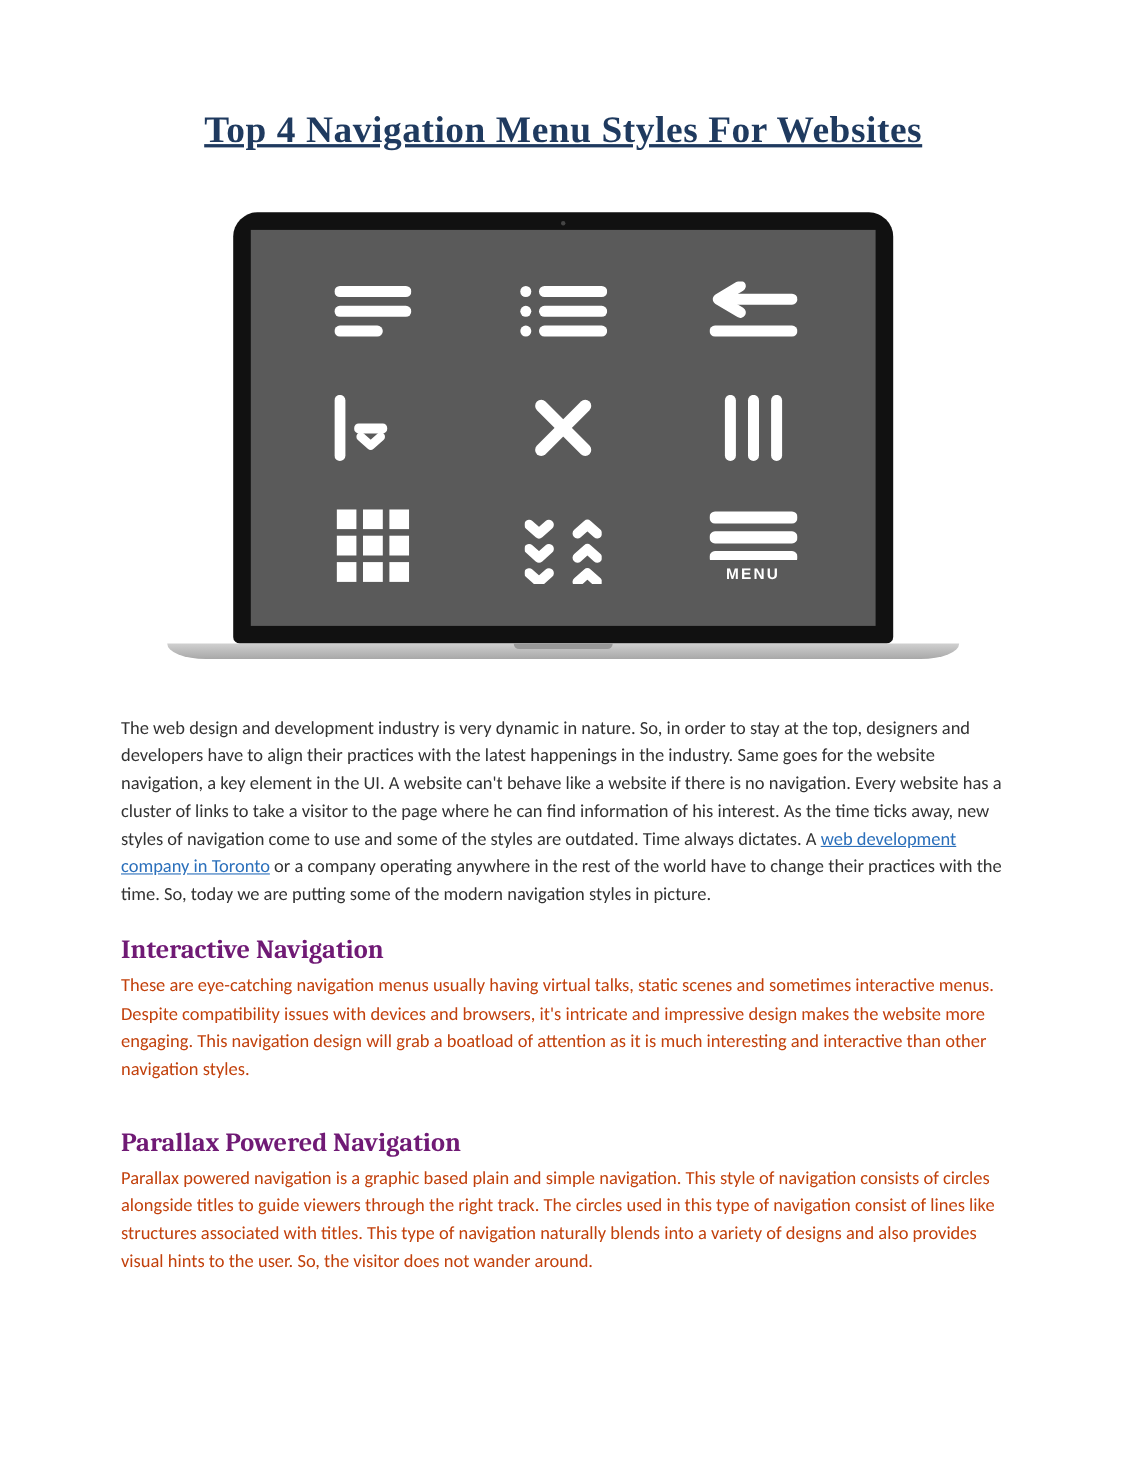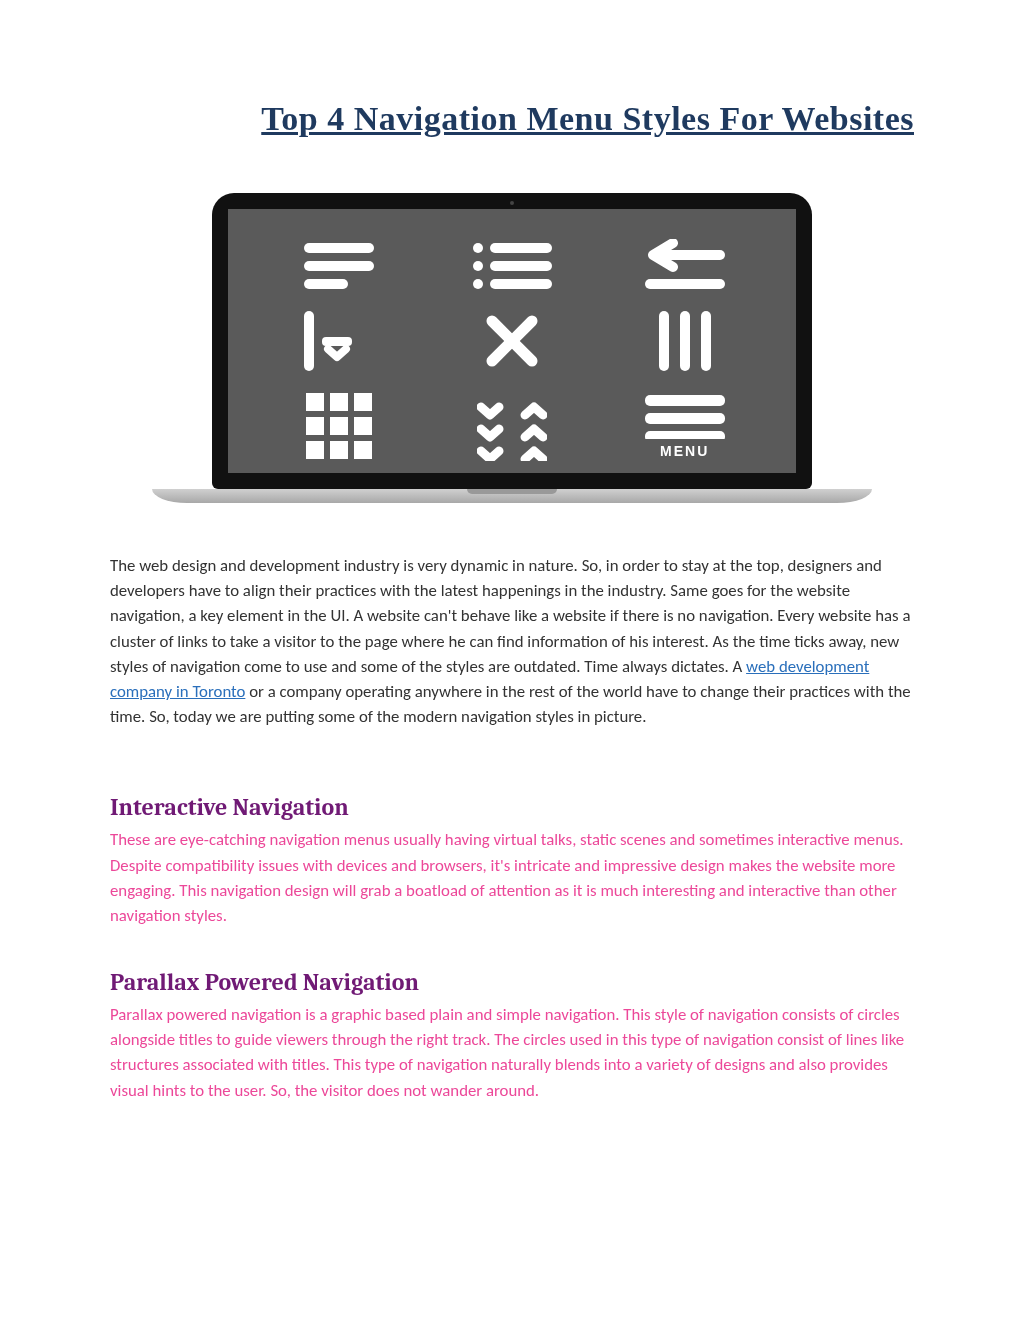--- a/index.html
+++ b/index.html
@@ -9,21 +9,21 @@
     color: #333;
     width: 1024px;
     padding: 100px 110px 60px 110px;
   }
   .title {
     font-family: 'Bodoni MT', 'Didot', Georgia, serif;
     font-weight: bold;
     font-size: 34px;
     color: #1f3a5f;
     text-decoration: underline;
-    text-align: right;
+    text-align: center;
     margin-bottom: 55px;
     letter-spacing: 0.5px;
   }
   .laptop-wrap {
     display: flex;
     justify-content: center;
     margin-bottom: 50px;
   }
   .laptop {
     position: relative;
@@ -38,21 +38,21 @@
   .camera {
     position: absolute;
     top: 8px; left: 50%;
     transform: translateX(-50%);
     width: 4px; height: 4px;
     background: #444;
     border-radius: 50%;
   }
   .screen {
     background: #5a5a5a;
-    height: 264px;
+    height: 360px;
     display: grid;
     grid-template-columns: repeat(3, 1fr);
     grid-template-rows: repeat(3, 1fr);
     align-items: center;
     justify-items: center;
     padding: 30px 40px;
     gap: 20px 30px;
   }
   .laptop-base {
     height: 14px;
@@ -67,39 +67,39 @@
     transform: translateX(-50%);
     width: 90px; height: 5px;
     background: #999;
     border-radius: 0 0 8px 8px;
   }
   .icon { color: #fff; }
   .icon svg { display: block; }
   .intro {
     font-size: 16.8px;
     line-height: 1.5;
-    margin-bottom: 64px;
+    margin-bottom: 24px;
     color: #333;
   }
   .intro a {
     color: #2a6fbb;
     text-decoration: underline;
   }
   .section-title {
     font-family: Cambria, Georgia, serif;
     font-size: 24px;
     font-weight: bold;
     color: #701a75;
     margin-bottom: 6px;
   }
   .section-body {
     font-size: 16.8px;
     line-height: 1.5;
     margin-bottom: 40px;
-    color: #ec4899;
+    color: #c2410c;
   }
   .menu-label {
     font-family: Arial, sans-serif;
     font-weight: bold;
     font-size: 14px;
     letter-spacing: 2px;
     text-align: center;
     color: #fff;
     margin-top: 4px;
   }

